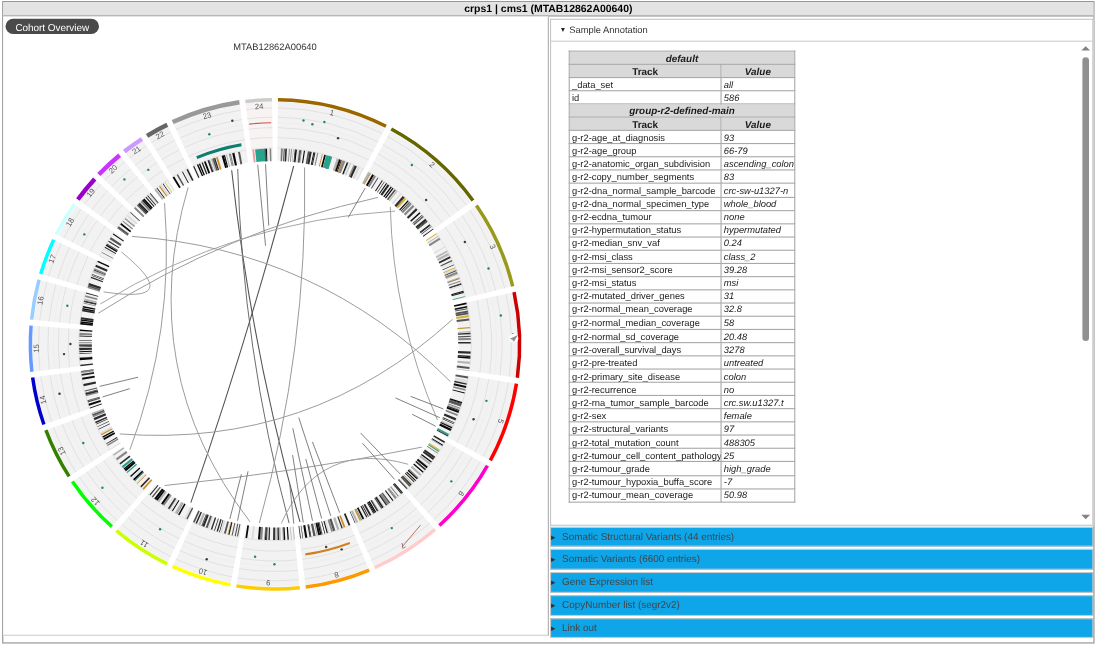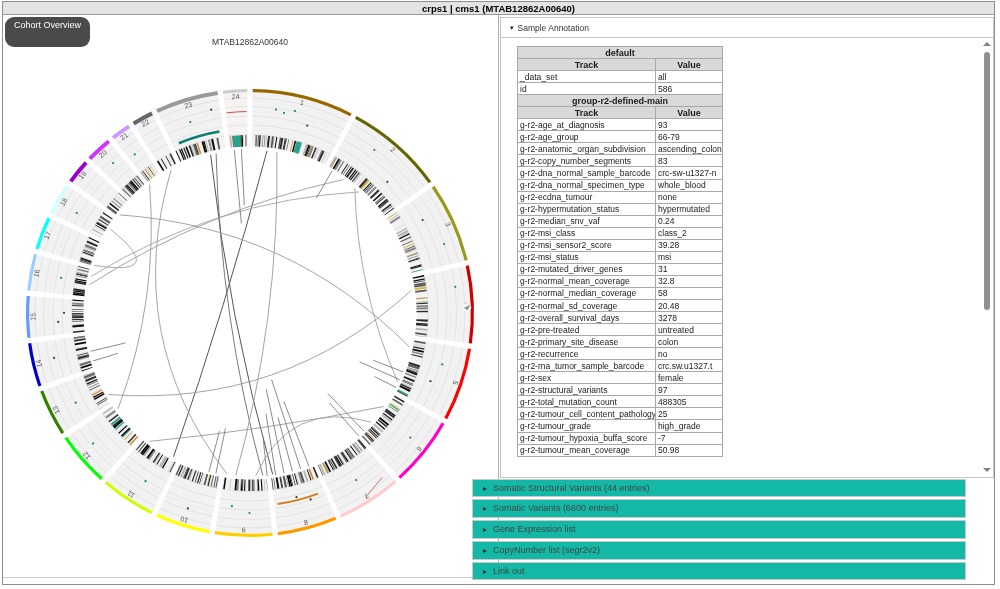--- a/index.html
+++ b/index.html
@@ -1,27 +1,27 @@
 <!DOCTYPE html>
 <html><head><meta charset="utf-8"><style>
 * { margin:0; padding:0; box-sizing:border-box; }
 html,body { width:1000px; height:589px; background:#fff; font-family:"Liberation Sans", sans-serif; position:relative; overflow:hidden; }
 #frame { position:absolute; left:2px; top:1px; width:993px; height:584px; border:1px solid #8e8e8e; background:#fff; }
 #titlebar { position:absolute; left:0; top:0; width:991px; height:13px; background:#e3e3e3; border-bottom:1px solid #9a9a9a; text-align:center; font-size:9.5px; font-weight:bold; color:#000; line-height:13px; }
 #leftpanel { position:absolute; left:0; top:13px; width:496px; height:563px; background:#fff; border-right:1px solid #adadad; border-bottom:1px solid #cfcfcf; }
-#cohort { position:absolute; left:2px; top:15px; height:30px; background:#4a4a4a; color:#fff; font-size:9px; line-height:17px; padding:0 9px; border-radius:9px; z-index:5; }
+#cohort { position:absolute; left:2px; top:15px; height:14px; background:#4a4a4a; color:#fff; font-size:9px; line-height:17px; padding:0 9px; border-radius:9px; z-index:5; }
 #sahead { position:absolute; left:497px; top:14.5px; width:494px; height:21px; background:#fff; border:1px solid #c5c5c5; font-size:8.5px; color:#333; line-height:19px; padding-left:9px; }
 #sahead .tri { font-size:7px; color:#222; margin-right:4px; vertical-align:1px; }
 #sacontent { position:absolute; left:497px; top:35.5px; width:494px; height:440px; background:#fff; border:1px solid #c5c5c5; border-top:none; overflow:hidden; }
 table.ann { position:absolute; left:16px; top:8.5px; border-collapse:collapse; font-size:8.5px; color:#1a1a1a; table-layout:fixed; width:205px; }
 table.ann td { border:1px solid #a8a8a8; height:12.05px; padding:0 2px; line-height:10px; white-space:nowrap; overflow:hidden; }
 table.ann tr.hd td { background:#d9d9d9; font-weight:bold; font-size:9px; text-align:center; }
 table.ann td:first-child { width:135px; }
-table.ann td:last-child { width:65px; }
-.acchead { position:absolute; left:469px; width:494px; height:18.5px; background:#14b8a6; border:1px solid #c8c8c8; font-size:9px; color:#444; line-height:17px; padding-left:10px; }
+table.ann td:last-child { width:65px;font-style:italic; }
+.acchead { position:absolute; left:497px; width:494px; height:18.5px; background:#0ea5e9; border:1px solid #c8c8c8; font-size:9px; color:#444; line-height:17px; }
 .acchead .tri { font-size:8px; color:#333; margin-right:6px; }
 #sbar { position:absolute; left:978.5px; top:40px; width:10px; height:430px; }
 #sbar .thumb { position:absolute; left:2px; top:10px; width:6px; height:258px; background:#909090; border-radius:3px; }
 #sbar .up { position:absolute; left:1px; top:0; width:0; height:0; border-left:4px solid transparent; border-right:4px solid transparent; border-bottom:4.5px solid #828282; }
 #sbar .down { position:absolute; left:1px; top:426px; width:0; height:0; border-left:4px solid transparent; border-right:4px solid transparent; border-top:4.5px solid #828282; }
 </style></head>
 <body>
 <div id="frame">
   <div id="titlebar">crps1 | cms1 (MTAB12862A00640)</div>
   <div id="cohort">Cohort Overview</div>

